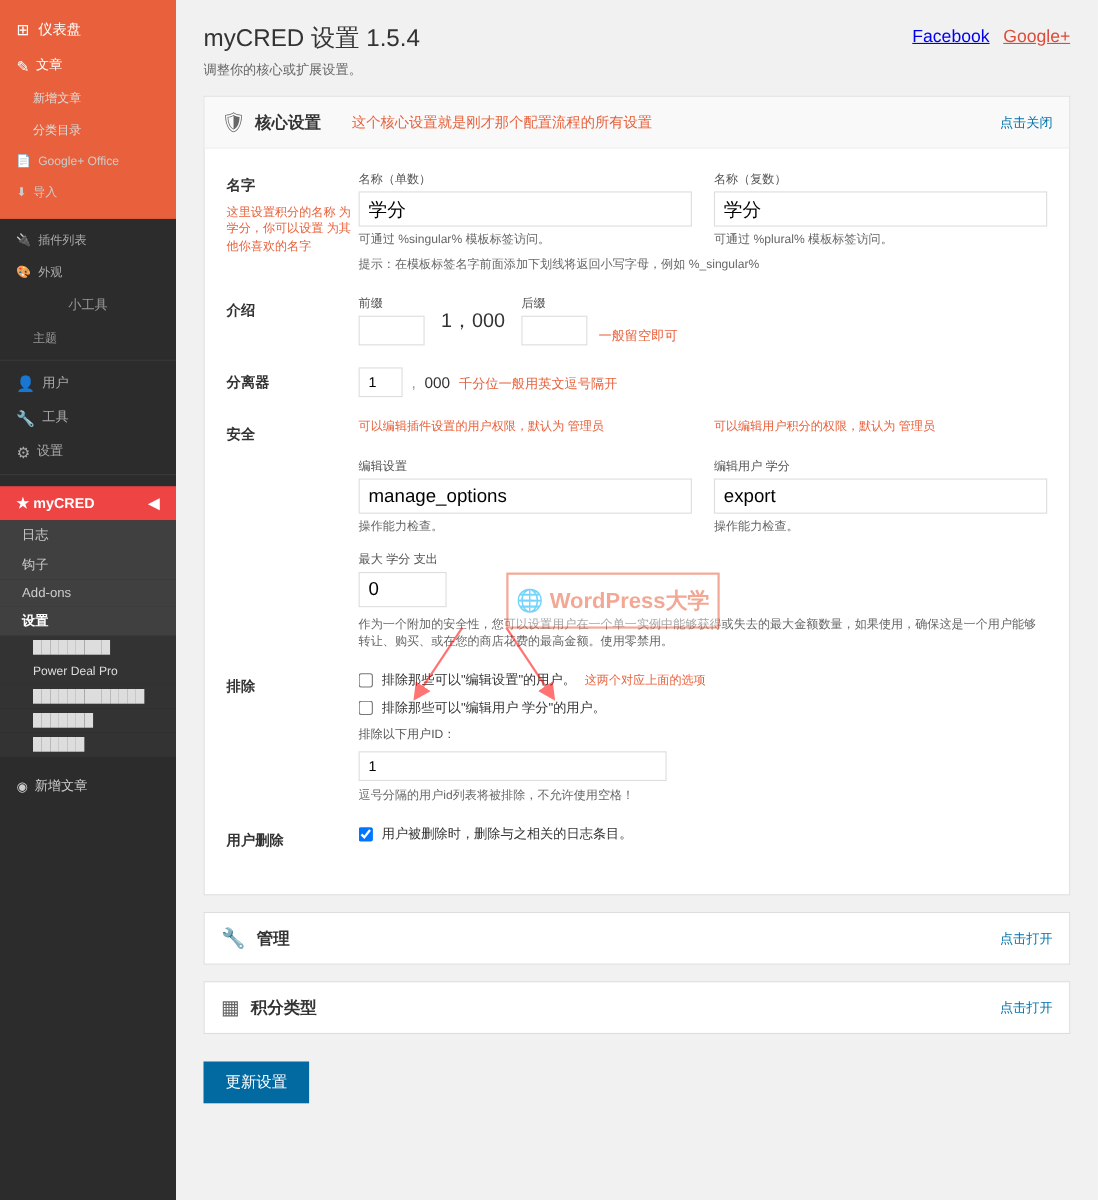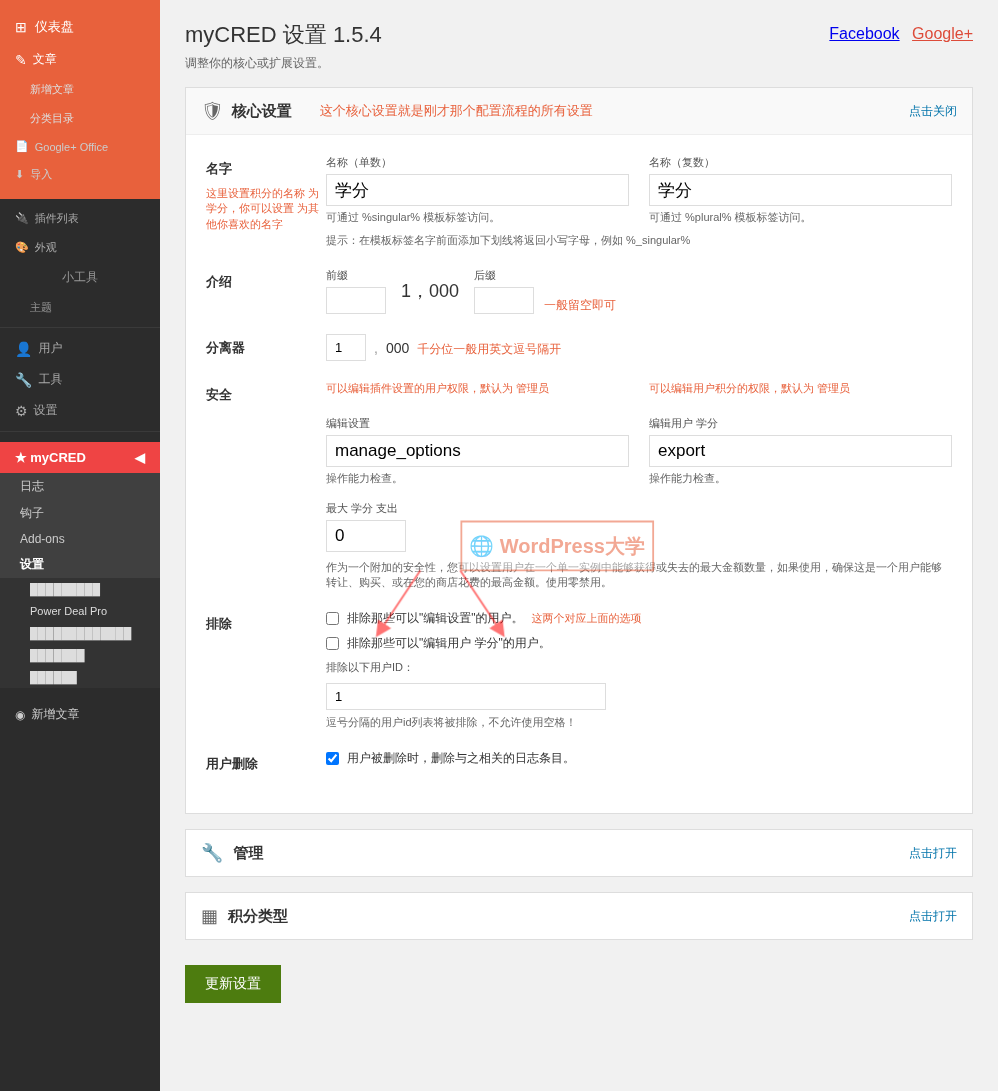--- a/index.html
+++ b/index.html
@@ -281,21 +281,21 @@
       padding: 12px 15px;
     }
     .collapsed-left {
       display: flex;
       align-items: center;
       gap: 10px;
     }
 
     
     .submit-btn {
-      background: #4d7c0f;
+      background: #0369a1;
       color: #fff;
       border: none;
       padding: 10px 20px;
       font-size: 14px;
       cursor: pointer;
       margin-top: 10px;
     }
 
     .sidebar-icon { font-size: 14px; }
 

